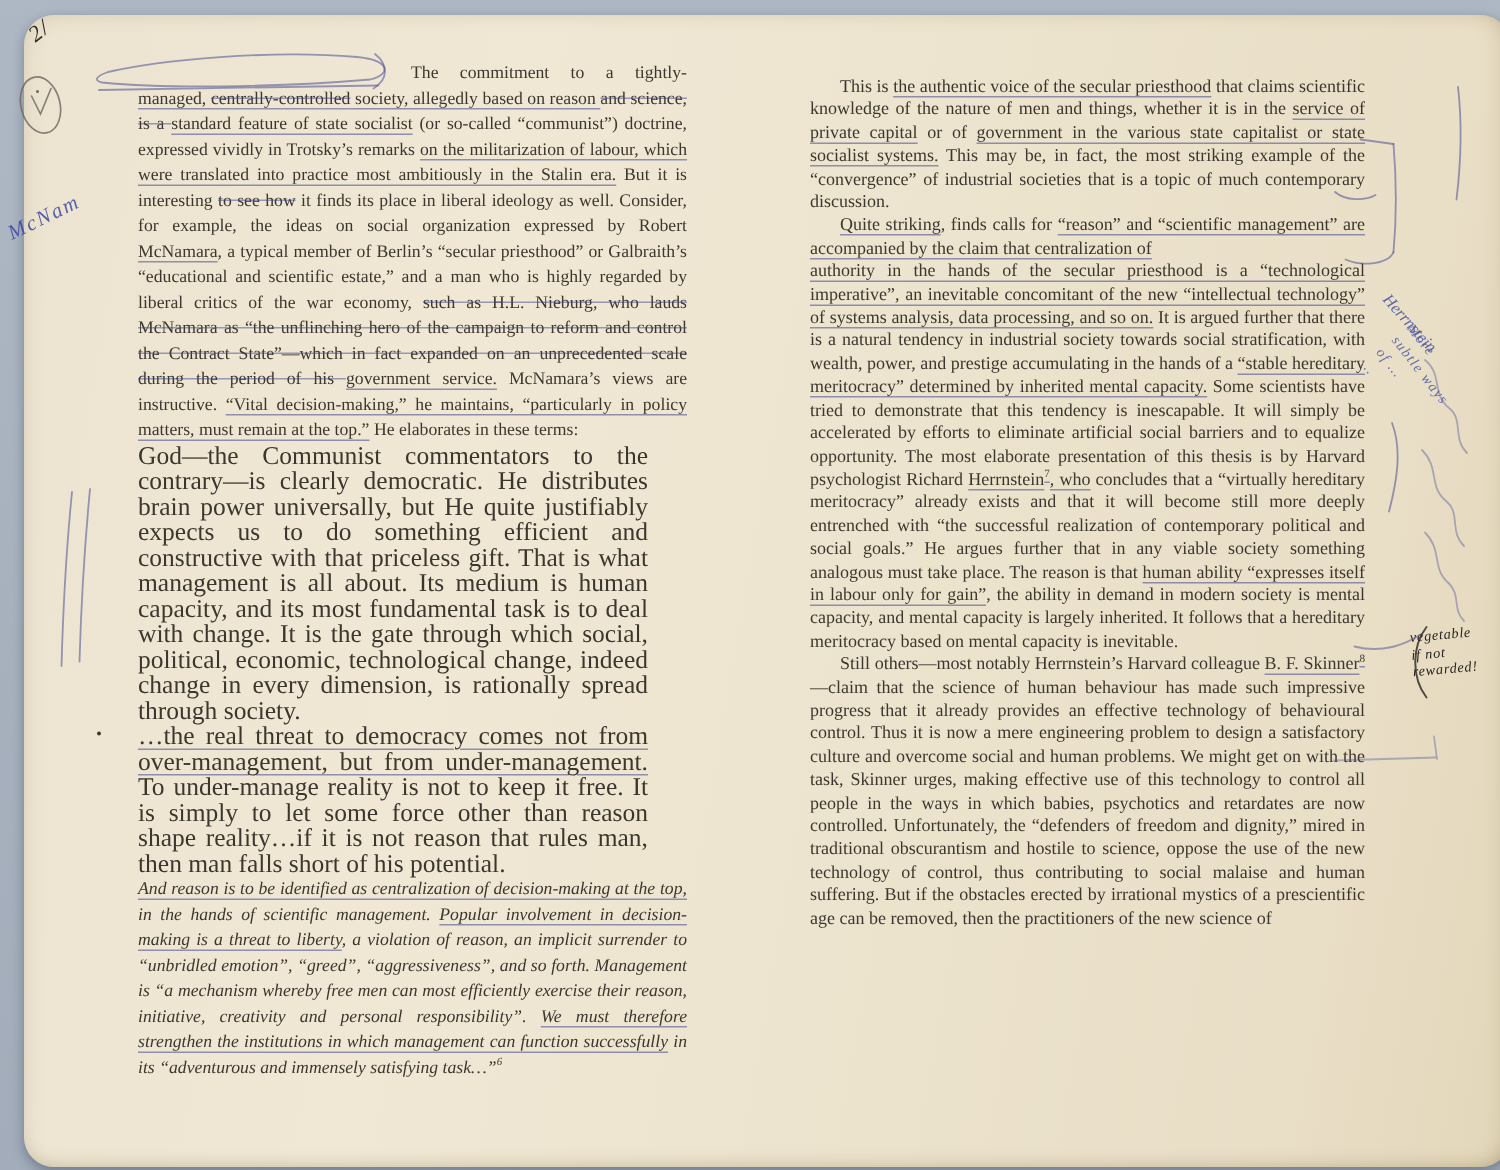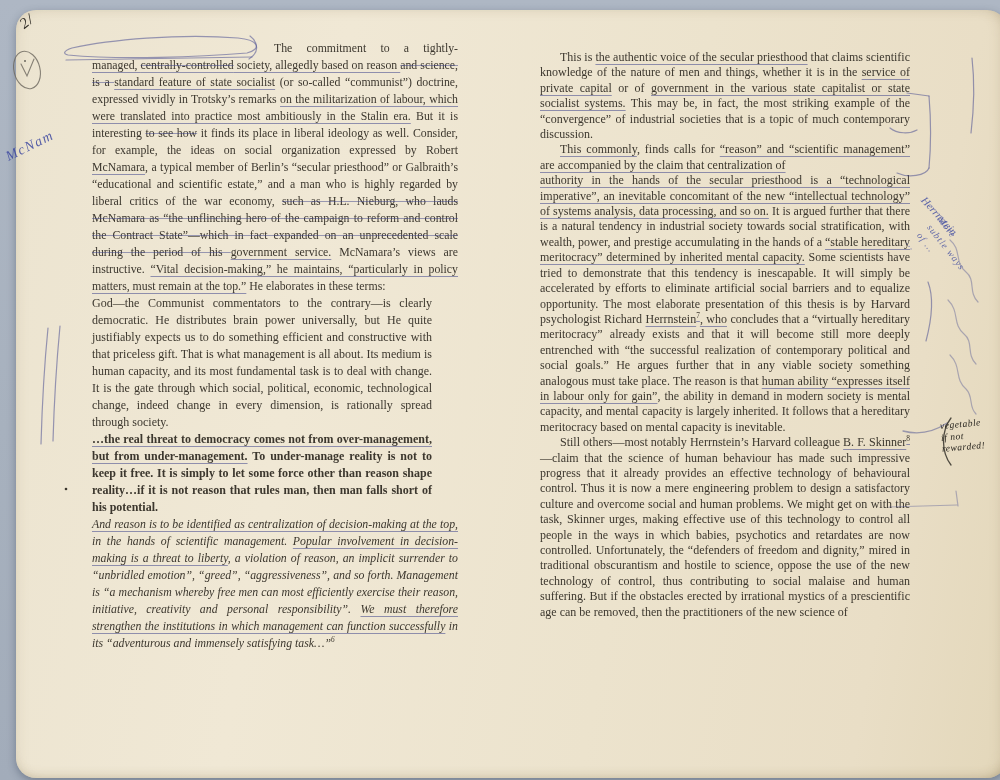--- a/index.html
+++ b/index.html
@@ -17,22 +17,22 @@
                inset 0 -8px 14px -10px rgba(110,90,50,.30),
                inset 6px 4px 18px -12px rgba(110,90,50,.25);
     padding-left:21px;
   }
   .col{position:absolute;text-align:justify;color:#3c372e;}
   .col-left{left:76px;top:30px;width:366px;font-size:11.8px;line-height:17px;}
   .col-right{left:524px;top:40px;width:370px;font-size:12px;line-height:15.4px;}
   .col p{margin:0;padding:0;}
   .p-first{text-indent:182px;}
   .indent{text-indent:20px;}
-  .bq{margin:10px 0 0 26px;width:340px;font-size:12px;line-height:17px;}
-  .bq2{margin-top:8px;font-weight:bold;}
+  .bq{margin:10px 0 0 26px;width:340px;font-size:17px;line-height:17px;}
+  .bq2{margin-top:8px;}
   .pp{margin-top:12px;font-style:italic;}
   .pp-sm{margin-top:6px;}
   .pp-gap{margin-top:9px;}
   .mk-u{text-decoration:underline;text-decoration-color:rgba(64,70,140,.55);text-decoration-thickness:1.3px;text-underline-offset:2.5px;}
   .mk-s{text-decoration:line-through;text-decoration-color:rgba(64,70,140,.50);text-decoration-thickness:1.2px;}
   .mk-us{text-decoration:underline line-through;text-decoration-color:rgba(64,70,140,.52);text-decoration-thickness:1.2px;text-underline-offset:2.5px;}
   .mk-sup{vertical-align:super;font-size:.62em;line-height:0;}
   .hw{position:absolute;font-style:italic;pointer-events:none;}
   .hw-pagenum{left:20px;top:13px;font-size:15px;color:#2f2c26;transform:rotate(-38deg);letter-spacing:1px;}
   .hw-mcnam{left:4px;top:138px;font-size:14px;color:#3c47a0;transform:rotate(-26deg);letter-spacing:1.5px;opacity:.85;}
@@ -48,21 +48,21 @@
 
   <div class="col col-left">
     <p class="p-first"><span>The commitment to a tightly-</span><span class="mk-u">managed, </span><span class="mk-us">centrally-controlled</span><span class="mk-u"> society, allegedly based on reason </span><span class="mk-s">and science, is a </span><span class="mk-u">standard feature of state socialist</span><span> (or so-called “communist”) doctrine, expressed vividly in Trotsky’s remarks </span><span class="mk-u">on the militarization of labour, which were translated into practice most ambitiously in the Stalin era.</span><span>  But it is interesting </span><span class="mk-s">to see how</span><span> it finds its place in liberal ideology as well. Consider, for example, the ideas on social organization expressed by Robert </span><span class="mk-u">McNamara</span><span>, a typical member of Berlin’s “secular priesthood” or Galbraith’s “educational and scientific estate,” and a man who is highly regarded by liberal critics of the war economy, </span><span class="mk-s">such as H.L. Nieburg, who lauds McNamara as “the unflinching hero of the campaign to reform and control the Contract State”—which in fact expanded on an unprecedented scale during the period of his </span><span class="mk-u">government service.</span><span> McNamara’s views are instructive.  </span><span class="mk-u">“Vital decision-making,” he maintains, “particularly in policy matters, must remain at the top.”</span><span>  He elaborates in these terms:</span></p>
     <p class="bq"><span>God—the Communist commentators to the contrary—is clearly democratic.  He distributes brain power universally, but He quite justifiably expects us to do something efficient and constructive with that priceless gift.  That is what management is all about.  Its medium is human capacity, and its most fundamental task is to deal with change.  It is the gate through which social, political, economic, technological change, indeed change in every dimension, is rationally spread through society.</span></p>
     <p class="bq bq2"><span class="mk-u">…the real threat to democracy comes not from over-management, but from under-management.</span><span>  To under-manage reality is not to keep it free.  It is simply to let some force other than reason shape reality…if it is not reason that rules man, then man falls short of his potential.</span></p>
     <p class="pp"><span class="mk-u">And reason is to be identified as centralization of decision-making at the top,</span><span> in the hands of scientific management.  </span><span class="mk-u">Popular involvement in decision-making is a threat to liberty</span><span>, a violation of reason, an implicit surrender to “unbridled emotion”, “greed”, “aggressiveness”, and so forth.  Management is “a mechanism whereby free men can most efficiently exercise their reason, initiative, creativity and personal responsibility”.  </span><span class="mk-u">We must therefore strengthen the institutions in which management can function successfully</span><span> in its “adventurous and immensely satisfying task…”</span><span class="mk-sup">6</span></p>
   </div>
 
   <div class="col col-right">
     <p class="indent"><span>This is </span><span class="mk-u">the authentic voice of the secular priesthood</span><span> that claims scientific knowledge of the nature of men and things, whether it is in the </span><span class="mk-u">service of private capital</span><span> or of </span><span class="mk-u">government in the various state capitalist or state socialist systems.</span><span>  This may be, in fact, the most striking example of the “convergence” of industrial societies that is a topic of much contemporary discussion.</span></p>
-    <p class="indent pp-sm"><span class="mk-u">This commonly</span><span>, finds calls for </span><span class="mk-u">“reason” and “scientific management” are accompanied by the claim that centralization of</span></p>
+    <p class="indent pp-sm"><span class="mk-u">Quite striking</span><span>, finds calls for </span><span class="mk-u">“reason” and “scientific management” are accompanied by the claim that centralization of</span></p>
     <p class="pp-gap"><span class="mk-u">authority in the hands of the secular priesthood is a “technological imperative”, an inevitable concomitant of the new “intellectual technology” of systems analysis, data processing, and so on.</span><span>  It is argued further that there is a natural tendency in industrial society towards social stratification, with wealth, power, and prestige accumulating in the hands of a </span><span class="mk-u">“stable hereditary meritocracy” determined by inherited mental capacity.</span><span>  Some scientists have tried to demonstrate that this tendency is inescapable.  It will simply be accelerated by efforts to eliminate artificial social barriers and to equalize opportunity.  The most elaborate presentation of this thesis is by Harvard psychologist Richard </span><span class="mk-u">Herrnstein</span><span class="mk-sup mk-u">7</span><span class="mk-u">, who</span><span> concludes that a “virtually hereditary meritocracy” already exists and that it will become still more deeply entrenched with “the successful realization of contemporary political and social goals.”  He argues further that in any viable society something analogous must take place.  The reason is that </span><span class="mk-u">human ability “expresses itself in labour only for gain”</span><span>, the ability in demand in modern society is mental capacity, and mental capacity is largely inherited.  It follows that a hereditary meritocracy based on mental capacity is inevitable.</span></p>
     <p class="indent pp-gap"><span>Still others—most notably Herrnstein’s Harvard colleague </span><span class="mk-u">B. F. Skinner</span><span class="mk-sup mk-u">8</span><span>—claim that the science of human behaviour has made such impressive progress that it already provides an effective technology of behavioural control.  Thus it is now a mere engineering problem to design a satisfactory culture and overcome social and human problems.  We might get on with the task, Skinner urges, making effective use of this technology to control all people in the ways in which babies, psychotics and retardates are now controlled.  Unfortunately, the “defenders of freedom and dignity,” mired in traditional obscurantism and hostile to science, oppose the use of the new technology of control, thus contributing to social malaise and human suffering.  But if the obstacles erected by irrational mystics of a prescientific age can be removed, then the practitioners of the new science of</span></p>
   </div>
 </div>
 
 <div class="hw hw-pagenum">2/</div>
 <div class="hw hw-mcnam">McNam</div>
 <div class="hw hw-herr">Herrnstein</div>
 <div class="hw hw-scrawl">More
 subtle ways

